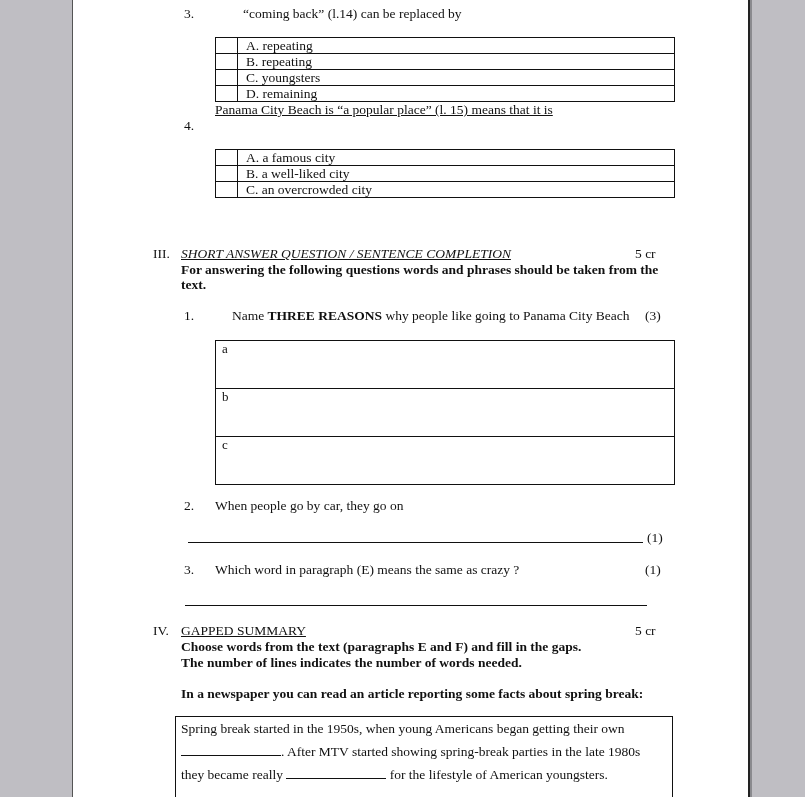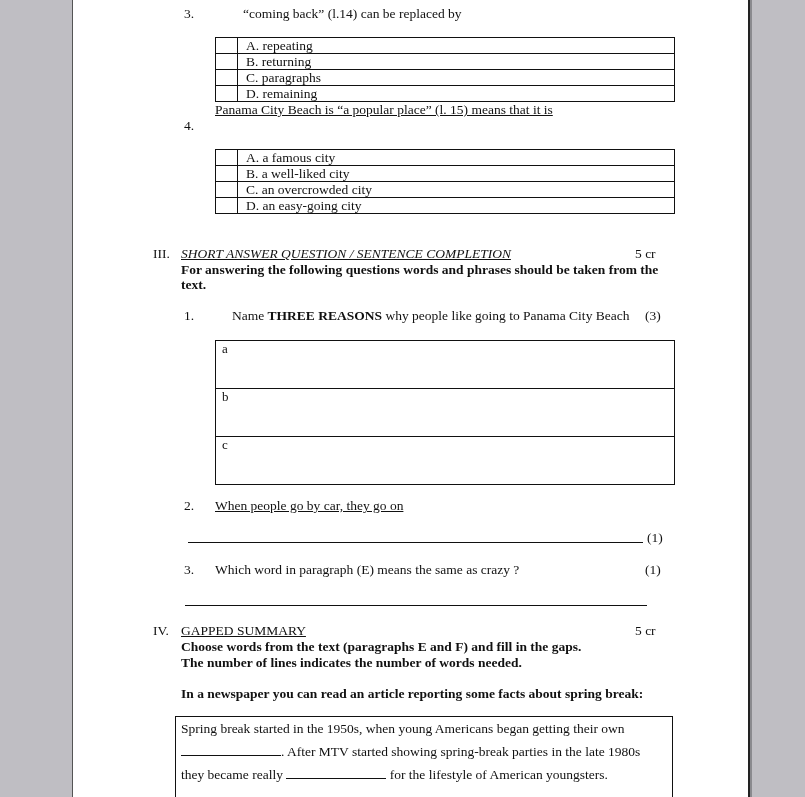--- a/index.html
+++ b/index.html
@@ -49,25 +49,25 @@
   <div class="abs t" style="left:111px;top:6px;">3.</div>
   <div class="abs t" style="left:142px;top:6px;margin-left:28px;">“coming back” (l.14) can be replaced by</div>
   <table class="mc" style="left:142px;top:37px;">
     <tbody>
         <tr>
           <td class="chk"></td>
           <td class="opt">A.  repeating</td>
         </tr>
     <tr>
           <td class="chk"></td>
-          <td class="opt">B.  returning</td>
+          <td class="opt">B.  repeating</td>
         </tr>
     <tr>
           <td class="chk"></td>
-          <td class="opt">C.  paragraphs</td>
+          <td class="opt">C.  youngsters</td>
         </tr>
     <tr>
           <td class="chk"></td>
           <td class="opt">D.  remaining</td>
         </tr>
   </tbody>
     </table>
 
   <div class="abs t" style="left:111px;top:118px;">4.</div>
   <div class="abs t" style="left:142px;top:102px;text-decoration:underline;">Panama City Beach is “a popular place” (l. 15) means that it is</div>
@@ -78,45 +78,41 @@
           <td class="opt">A.  a famous city</td>
         </tr>
     <tr>
           <td class="chk"></td>
           <td class="opt">B.  a well-liked city</td>
         </tr>
     <tr>
           <td class="chk"></td>
           <td class="opt">C.  an overcrowded city</td>
         </tr>
-    <tr>
-          <td class="chk"></td>
-          <td class="opt">D.  an easy-going city</td>
-        </tr>
   </tbody>
     </table>
 
   <div class="abs t" style="left:80px;top:246px;">III.</div>
   <div class="abs t u" style="left:108px;top:246px;font-style:italic;">SHORT ANSWER QUESTION / SENTENCE COMPLETION</div>
   <div class="abs t" style="left:562px;top:246px;">5 cr</div>
   <div class="abs t b" style="left:108px;top:262px;font-family:Liberation Serif, serif;">For answering the following questions words and phrases should be taken from the</div>
   <div class="abs t b" style="left:108px;top:277px;">text.</div>
 
   <div class="abs t" style="left:111px;top:308px;">1.</div>
   <div class="abs t" style="left:159px;top:308px;"><span>Name </span><span class="b">THREE REASONS</span><span> why people like going to Panama City Beach</span></div>
   <div class="abs t" style="left:572px;top:308px;">(3)</div>
 
   <div class="ansbox" style="top:340px;">
     <div class="ansrow"><span>a</span></div>
     <div class="ansrow"><span>b</span></div>
     <div class="ansrow"><span>c</span></div>
   </div>
 
   <div class="abs t" style="left:111px;top:498px;">2.</div>
-  <div class="abs t" style="left:142px;top:498px;text-decoration:underline;">When people go by car, they go on</div>
+  <div class="abs t" style="left:142px;top:498px;">When people go by car, they go on</div>
   <div class="line" style="left:115px;top:542px;width:455px;"></div>
   <div class="abs t" style="left:574px;top:530px;">(1)</div>
 
   <div class="abs t" style="left:111px;top:562px;">3.</div>
   <div class="abs t" style="left:142px;top:562px;">Which word in paragraph (E) means the same as crazy ?</div>
   <div class="abs t" style="left:572px;top:562px;">(1)</div>
   <div class="line" style="left:112px;top:605px;width:462px;"></div>
 
   <div class="abs t" style="left:80px;top:623px;">IV.</div>
   <div class="abs t u" style="left:108px;top:623px;">GAPPED SUMMARY</div>

